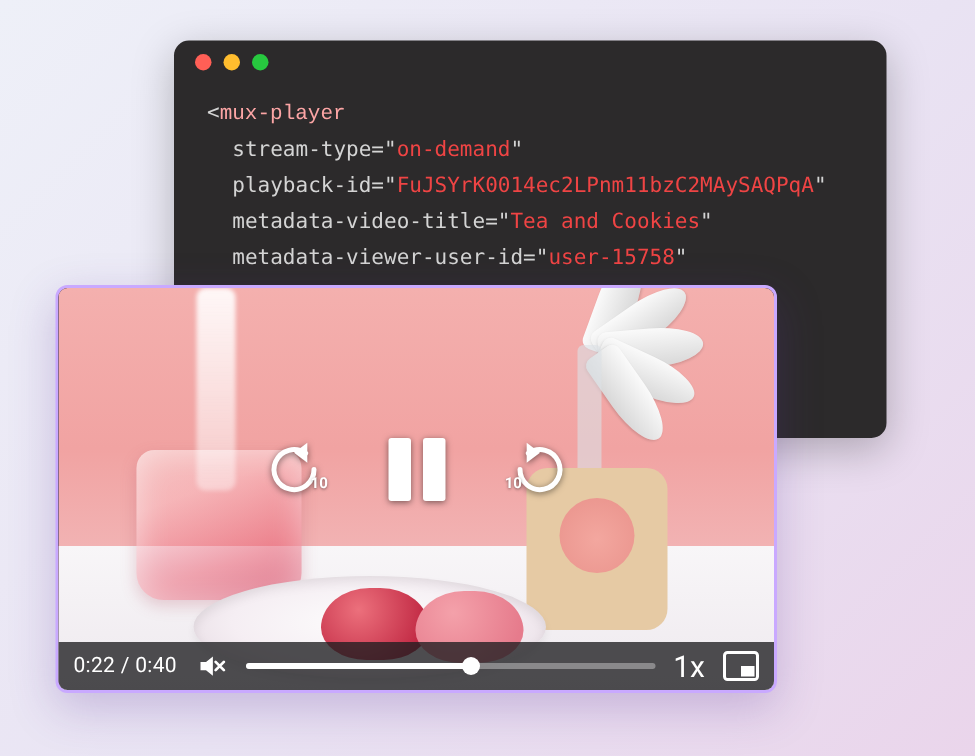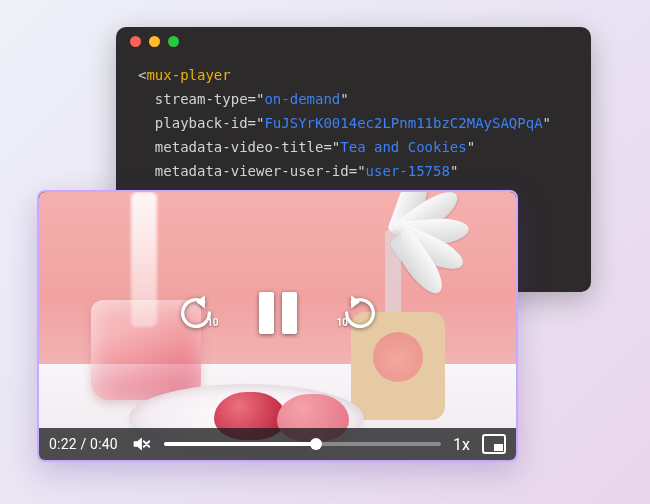--- a/index.html
+++ b/index.html
@@ -6,24 +6,24 @@
   .stage{position:relative;width:650px;height:504px;background:linear-gradient(135deg,#eef0f8 0%,#e9e3f3 55%,#ead5eb 100%);}
 
   
   .code-window{position:absolute;left:116px;top:27px;width:475px;height:265px;background:#2c2a2b;border-radius:10px;box-shadow:0 8px 28px rgba(0,0,0,.25);}
   .titlebar{height:28px;display:flex;align-items:center;padding-left:14px;gap:8px;}
   .dot{width:11px;height:11px;border-radius:50%;}
   .dot.red{background:#ff5f56;}
   .dot.yellow{background:#ffbd2e;}
   .dot.green{background:#27c93f;}
   .code{font-family:Menlo,Consolas,"DejaVu Sans Mono",monospace;font-size:14px;line-height:24px;color:#d4d4d4;padding:8px 22px 0 22px;white-space:pre;}
-  .tag{color:#eab308;}
+  .tag{color:#fca5a5;font-family:Liberation Mono, monospace;}
   .attr{color:#d4d4d4;}
   .punct{color:#d4d4d4;}
-  .str{color:#3b82f6;}
+  .str{color:#ef4444;}
 
   
   .player{position:absolute;left:37px;top:190px;width:477px;height:268px;border:2px solid #c9a9ff;border-radius:8px;background:#000;overflow:hidden;box-shadow:0 10px 30px rgba(90,50,150,.25);text-align:right;}
   .frame{position:absolute;inset:0;}
 
   
   .sky{position:absolute;inset:0;background:linear-gradient(180deg,#f4b0ae 0%,#f1a3a2 40%,#f2b6b7 70%,#f5f4f6 92%);}
   .table{position:absolute;left:0;right:0;bottom:0;height:36%;background:linear-gradient(180deg,#f8f6f8 0%,#eee9ee 100%);}
   .plate{position:absolute;left:90px;bottom:8px;width:235px;height:68px;border-radius:50%;background:radial-gradient(ellipse at 50% 45%,#fdfdfd 0%,#f5eef3 55%,#e9dfe6 80%,#d7cfd6 100%);box-shadow:inset 0 3px 8px rgba(0,0,0,.08),0 3px 6px rgba(0,0,0,.06);}
   .mac{position:absolute;border-radius:45% 45% 42% 42%/55% 55% 45% 45%;}
@@ -48,21 +48,21 @@
   .pause span{flex:1;background:#fff;border-radius:2px;}
 
   
   .controls{position:absolute;left:0;right:0;bottom:0;height:32px;background:rgba(30,30,32,.78);display:flex;align-items:center;padding:0 10px;gap:12px;color:#fff;font-size:14px;}
   .time{font-variant-numeric:tabular-nums;letter-spacing:.2px;}
   .mute{width:22px;height:22px;cursor:pointer;display:flex;align-items:center;justify-content:center;}
   .mute svg{width:22px;height:22px;}
   .seek{position:relative;flex:1;height:4px;background:rgba(255,255,255,.35);border-radius:2px;cursor:pointer;}
   .seek .fill{position:absolute;left:0;top:0;bottom:0;background:#fff;border-radius:2px;}
   .seek .thumb{position:absolute;top:50%;width:12px;height:12px;border-radius:50%;background:#fff;transform:translate(-50%,-50%);}
-  .rate{font-size:16px;cursor:pointer;}
+  .rate{font-size:20px;cursor:pointer;}
   .pip{width:24px;height:20px;cursor:pointer;}
   .pip svg{width:24px;height:20px;}
 </style>
 </head>
 <body>
 <div class="stage">
 
   <div class="code-window">
     <div class="titlebar">
       <span class="dot red"></span>

